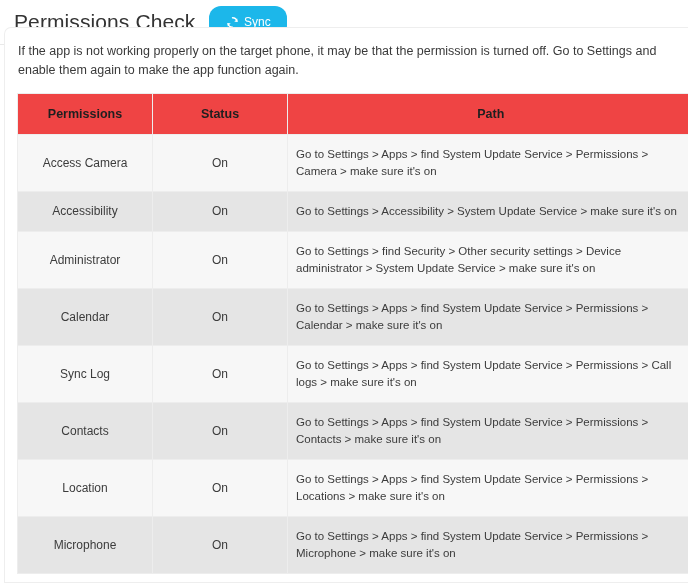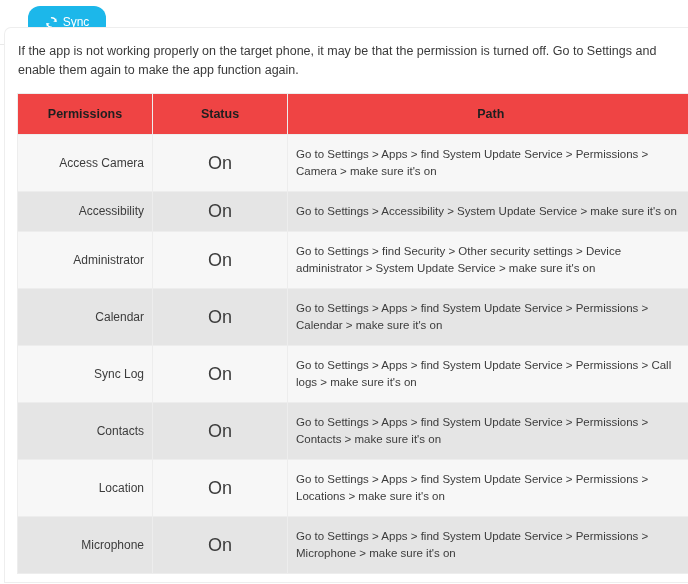--- a/index.html
+++ b/index.html
@@ -139,35 +139,36 @@
   table.perm-table td {
     padding: 11px 8px;
     border-bottom: 1px solid #ededed;
     border-right: 1px solid #ededed;
     vertical-align: middle;
     color: #3c3c3c;
     line-height: 17px;
     box-sizing: border-box;
   }
   table.perm-table td:last-child { border-right: none; }
-  table.perm-table td:first-child { border-left: 1px solid #ededed; text-align: right; }
+  table.perm-table td:first-child { border-left: 1px solid #ededed; }
 
   td.cell-perm   { text-align: center; font-size: 12px; }
-  td.cell-status { text-align: center; font-size: 18px; }
+  td.cell-status { text-align: center; font-size: 12px; }
   td.cell-path   { text-align: left; font-size: 11.5px; padding-left: 15px; padding-right: 18px; color: #3c3c3c; }
 
   tbody tr.odd  td { background: #f7f7f7; }
   tbody tr.even td { background: #e5e5e5; }
 </style>
 </head>
 <body>
 
 <div class="page">
 
   <div class="header">
+    <div class="page-title">Permissions Check</div>
 
     <button class="sync-button">
       <span class="sync-icon">
         <svg viewBox="0 0 16 16" width="13" height="13" aria-hidden="true">
           <path d="M8 2.2 A5.8 5.8 0 0 1 13.6 6.6" fill="none" stroke="#ffffff" stroke-width="1.7" stroke-linecap="round"></path>
           <path d="M8 13.8 A5.8 5.8 0 0 1 2.4 9.4" fill="none" stroke="#ffffff" stroke-width="1.7" stroke-linecap="round"></path>
           <path d="M13.9 3.2 L13.9 7.0 L10.2 7.0 Z" fill="#ffffff"></path>
           <path d="M2.1 12.8 L2.1 9.0 L5.8 9.0 Z" fill="#ffffff"></path>
         </svg>
       </span>

